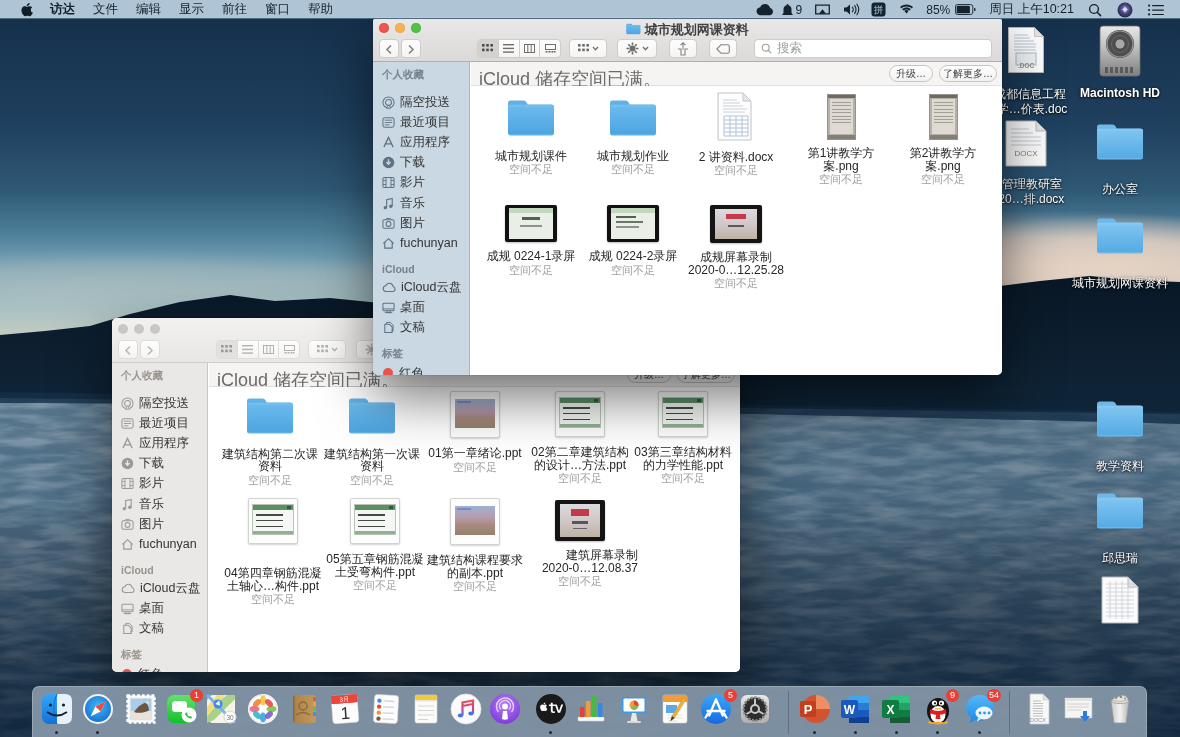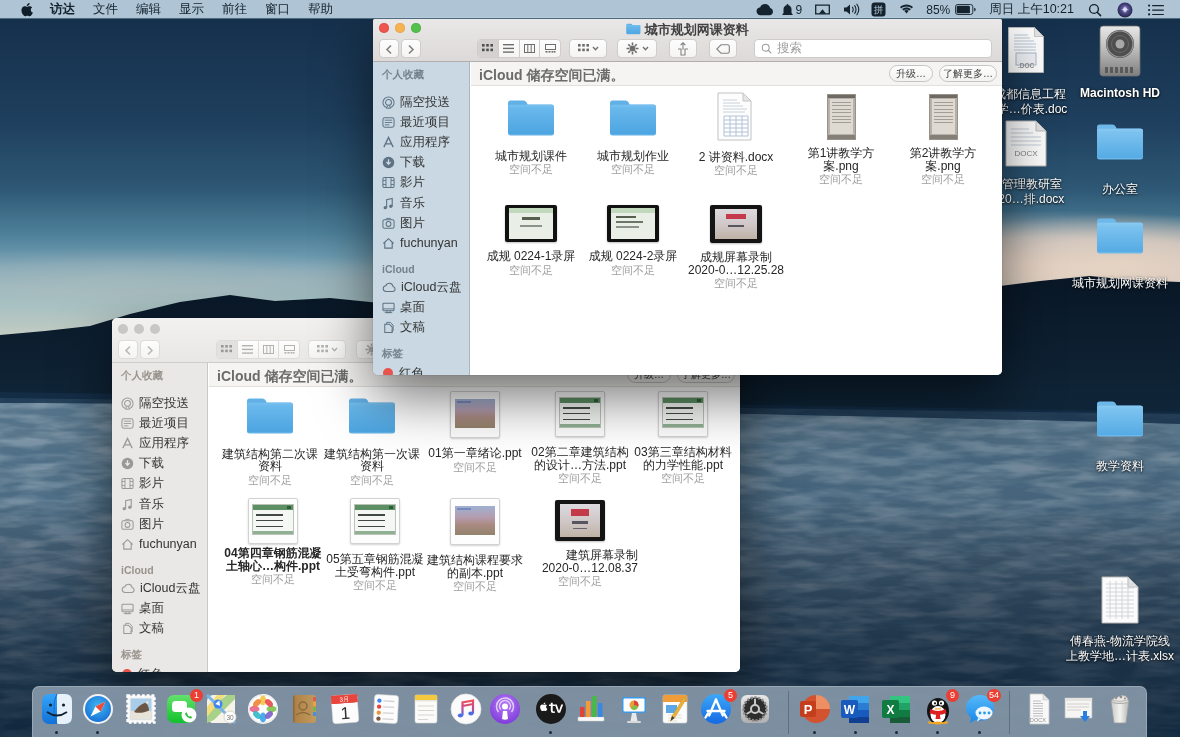--- a/index.html
+++ b/index.html
@@ -12,21 +12,21 @@
 #mright{position:absolute;right:0;top:0;height:19px;display:flex;align-items:center;color:#14222e;}
 #mright .ri{display:flex;align-items:center;margin-right:0;}
 
 .win{position:absolute;border-radius:5px;background:#fff;box-shadow:0 22px 55px rgba(0,0,0,.55),0 0 1px rgba(0,0,0,.5);z-index:10;}
 .whead{position:absolute;left:0;top:0;right:0;height:45px;border-radius:5px 5px 0 0;background:linear-gradient(#eae8e8,#dcd9d8);border-bottom:1px solid #b1aead;}
 .tl{position:absolute;top:6px;width:10px;height:10px;border-radius:50%;}
 .wtitle{position:absolute;top:5px;left:0;right:0;text-align:center;font-size:13px;font-weight:bold;color:#404040;height:16px;line-height:16px;}
 .tbtn{position:absolute;top:22px;height:19px;background:linear-gradient(#fdfdfd,#f5f4f3);border:1px solid #cfccca;border-radius:4px;}
 .sidebar{position:absolute;left:0;top:45px;bottom:0;border-radius:0 0 0 5px;font-size:12.5px;overflow:hidden;}
 .icbar{position:absolute;top:45px;height:24px;background:#f5f4f3;border-bottom:1px solid #e2e0df;}
-.icbar .t{position:absolute;left:8px;top:5px;font-size:14px;font-weight:bold;color:#6b6b6b;}
+.icbar .t{position:absolute;left:8px;top:5px;font-size:18px;font-weight:normal;color:#6b6b6b;}
 .pill{position:absolute;top:3px;height:17px;border:1px solid #c7c5c3;border-radius:9px;background:linear-gradient(#fefefe,#f3f2f1);font-size:10px;color:#3c3c3c;text-align:center;line-height:15px;padding:0 2px;white-space:nowrap;overflow:hidden;}
 .content{position:absolute;top:69px;bottom:0;background:#fff;border-radius:0 0 5px 0;overflow:hidden;}
 
 .fi{position:absolute;text-align:center;font-size:12px;color:#262626;line-height:12.5px;}
 .fi .sub{font-size:11px;color:#9e9e9e;margin-top:1px;}
 .fi .ic{margin:0 auto;position:relative;}
 
 .sbrow{display:flex;align-items:center;height:20.2px;padding-left:9px;}
 .sbrow svg{flex:0 0 auto;margin-right:5px;}
 .sbrow span{color:#343434;}
@@ -205,30 +205,35 @@
         <use href="#folderD"></use>
       </svg>
     <div class="lbl">城市规划网课资料</div>
   </div>
   <div class="di" style="left:1065px;top:399px;width:110px;">
     <svg width="49" height="40" viewBox="0 0 49 40">
         <use href="#folderD"></use>
       </svg>
     <div class="lbl">教学资料</div>
   </div>
+  <div class="di" style="left:1065px;top:491px;width:110px;">
+    <svg width="49" height="40" viewBox="0 0 49 40">
+        <use href="#folderD"></use>
+      </svg>
+    <div class="lbl">邱思瑞</div>
+  </div>
   <div class="di" style="left:1060px;top:576px;width:120px;">
     <svg width="38" height="48" viewBox="0 0 38 48">
         <path d="M1,1 h26 l10,10 v36 h-36 z" fill="#fbfbfb" stroke="#b5b5b5"></path>
         <path d="M27,1 l10,10 h-10 z" fill="#e2e2e2" stroke="#bbb"></path>
         <g stroke="#c9cfd4" stroke-width=".8">
           <path d="M5,8h28M5,12h28M5,16h28M5,20h28M5,24h28M5,28h28M5,32h28M5,36h28M5,40h28"></path>
           <path d="M9,5v38M15,5v38M21,5v38M27,5v38"></path>
         </g>
       </svg>
-    <div class="lbl" style="margin-top:6px;">傅春燕-物流学院线<br>上教学地…计表.xlsx</div>
   </div>
 </div>
 <div id="backwin" class="win" style="left:112px;top:318px;width:628px;height:354px;">
   <div class="whead" style="background:linear-gradient(#f2f1f0,#e9e7e6);border-bottom:1px solid #cfcdcb;">
     <div class="tl" style="left:6px;background:#c9c7c6;"></div>
     <div class="tl" style="left:22px;background:#c9c7c6;"></div>
     <div class="tl" style="left:38px;background:#c9c7c6;"></div>
     <div class="tbtn" style="left:6px;width:20px;text-align:center;color:#b6b4b2;border-color:#dedcda;"><svg width="8" height="11" viewBox="0 0 8 11" style="margin-top:4px;">
           <path d="M6,1.5 L2,5.5 L6,9.5" fill="none" stroke="#bbb9b7" stroke-width="1.6"></path>
         </svg></div>
@@ -438,21 +443,21 @@
         </div>
       <div style="margin-top:9px;">03第三章结构材料<br>的力学性能.ppt</div>
         <div class="sub">空间不足</div>
     </div>
     <div class="fi" style="left:13px;top:111px;width:102px;">
       <div class="ic ppt">
           <i></i>
           <b></b>
           <u></u>
         </div>
-      <div style="margin-top:3px;font-weight:bold;">04第四章钢筋混凝<br>土轴心…构件.ppt</div>
+      <div style="margin-top:23px;">04第四章钢筋混凝<br>土轴心…构件.ppt</div>
         <div class="sub">空间不足</div>
     </div>
     <div class="fi" style="left:115px;top:111px;width:102px;">
       <div class="ic ppt">
           <i></i>
           <b></b>
           <u></u>
         </div>
       <div style="margin-top:9px;">05第五章钢筋混凝<br>土受弯构件.ppt</div>
         <div class="sub">空间不足</div>

